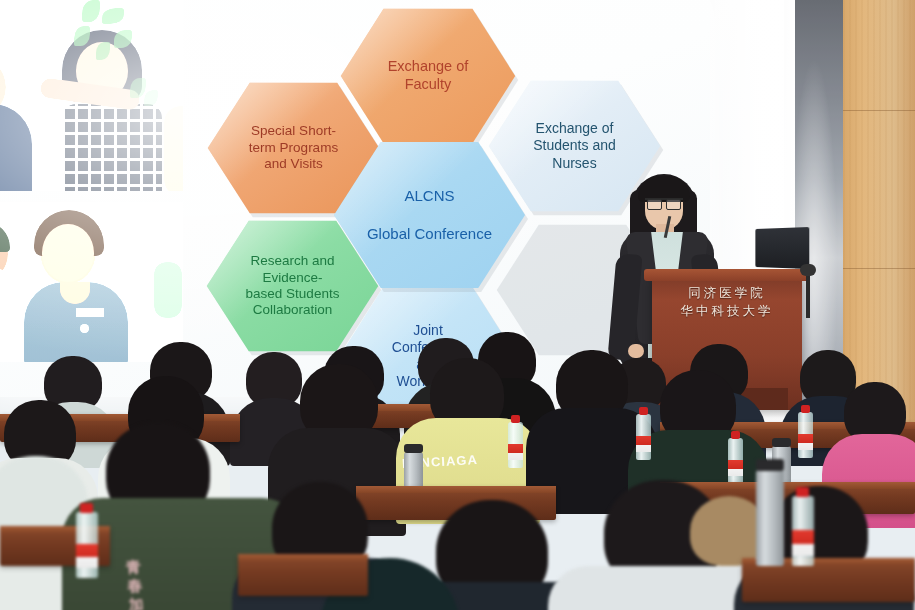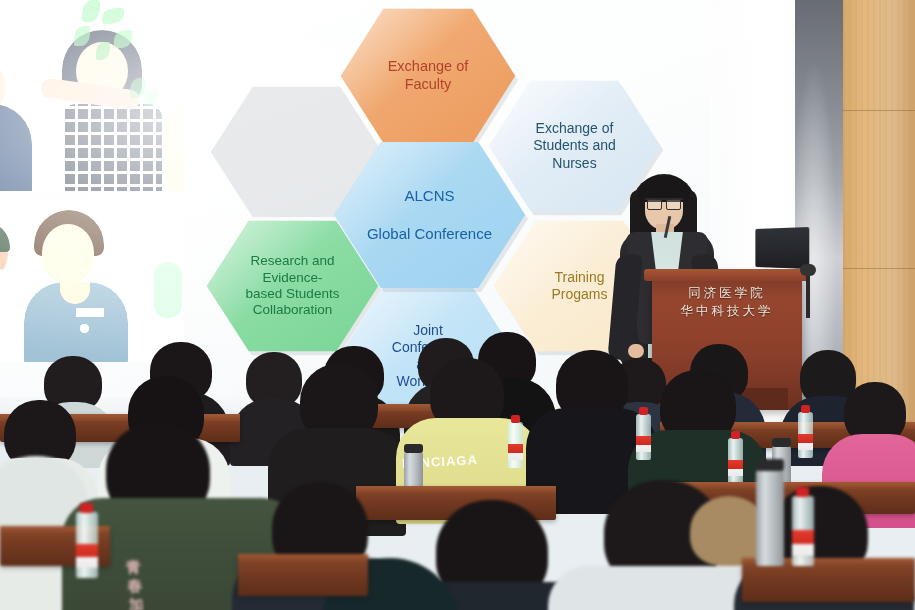--- a/index.html
+++ b/index.html
@@ -273,41 +273,42 @@
     <div class="screen-glow"></div>
   </div>
 
   <div class="hex-shadow" style="left:342px; top:10px; width:178px; height:140px;"></div>
   <div class="hex" id="hex-faculty">
     <span class="inner" style="white-space:pre-line">Exchange of
 Faculty</span>
   </div>
 
   <div class="hex-shadow" style="left:209px; top:84px; width:175px; height:136px;"></div>
+  <div class="hex" id="hex-special">
+    <span class="inner" style="white-space:pre-line">Special Short-
+term Programs
+and Visits</span>
+  </div>
 
   <div class="hex-shadow" style="left:490px; top:82px; width:175px; height:136px;"></div>
   <div class="hex" id="hex-students">
     <span class="inner" style="white-space:pre-line">Exchange of
 Students and
 Nurses</span>
   </div>
 
   <div class="hex-shadow" style="left:208px; top:222px; width:175px; height:136px;"></div>
   <div class="hex" id="hex-research">
     <span class="inner" style="white-space:pre-line">Research and
 Evidence-
 based Students
 Collaboration</span>
   </div>
 
   <div class="hex-shadow" style="left:495px; top:222px; width:175px; height:136px;"></div>
-  <div class="hex" id="hex-training">
-    <span class="inner" style="white-space:pre-line">Training
-Progams</span>
-  </div>
 
   <div class="hex-shadow" style="left:341px; top:289px; width:180px; height:142px;"></div>
   <div class="hex" id="hex-joint">
     <span class="inner" style="white-space:pre-line">Joint
 Conference
 and
 Workshop</span>
   </div>
 
   <div class="hex-shadow" style="left:335px; top:143px; width:195px; height:152px;"></div>

